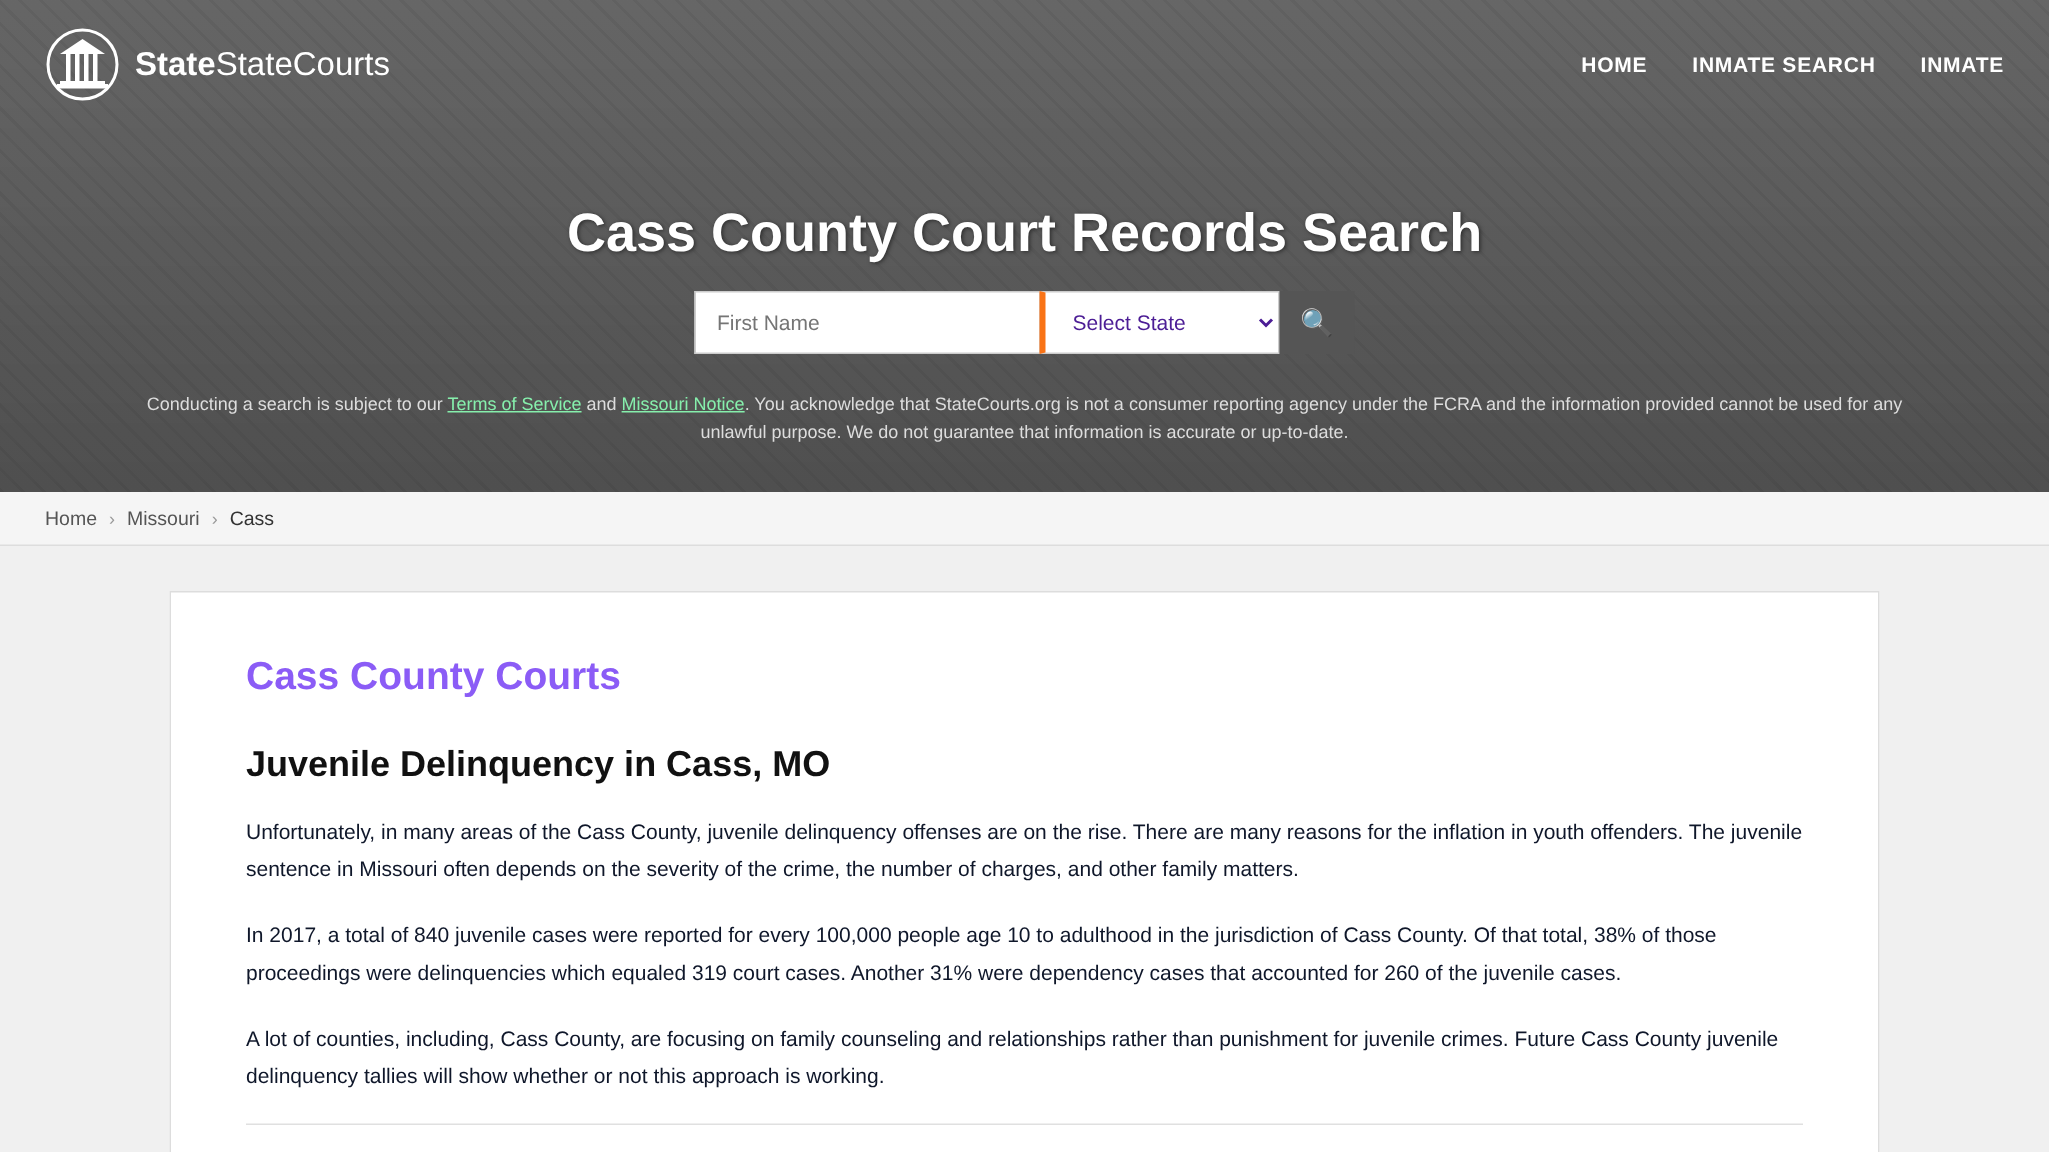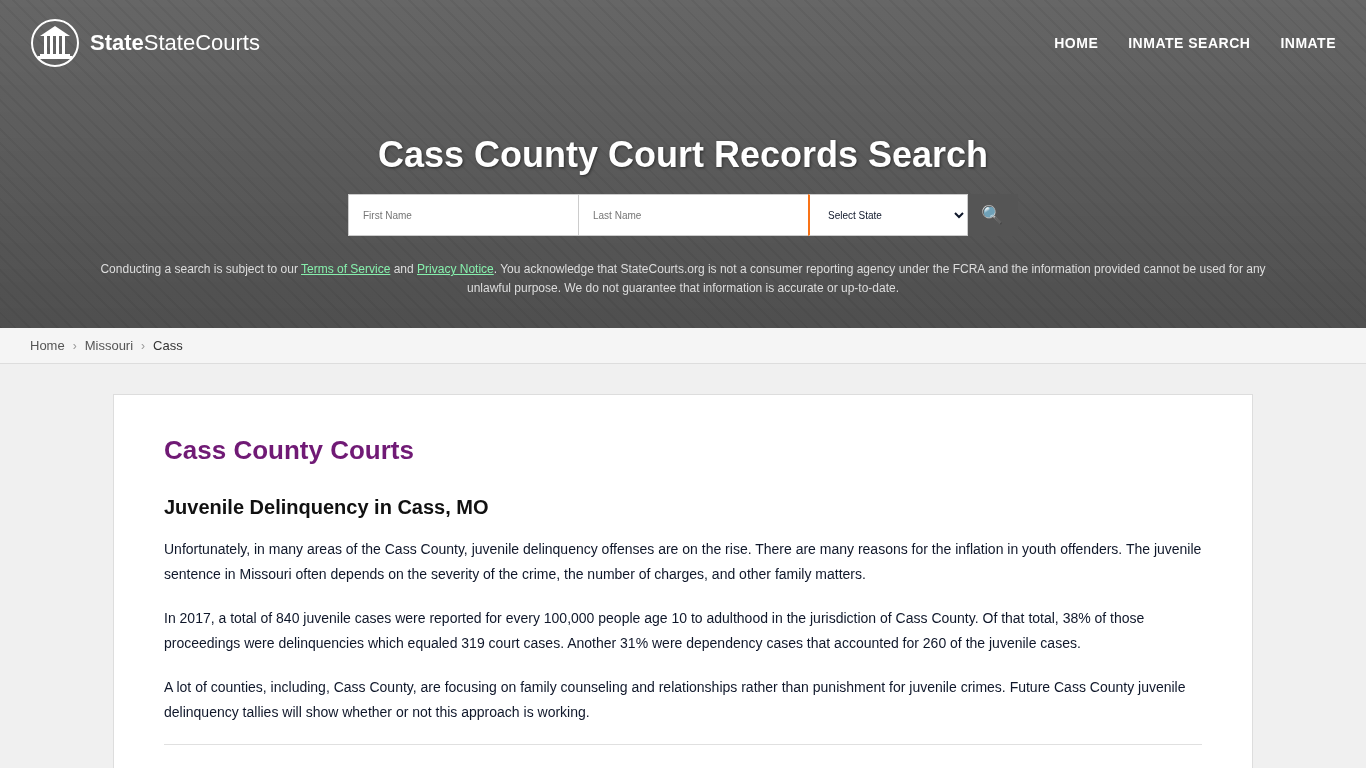--- a/index.html
+++ b/index.html
@@ -75,41 +75,41 @@
     }
     .search-bar {
       display: flex;
       justify-content: center;
       gap: 0;
       margin-bottom: 16px;
     }
     .search-bar input, .search-bar select {
       height: 42px;
       border: 1px solid #ccc;
-      font-size: 10px;
+      font-size: 14px;
       padding: 0 14px;
       outline: none;
       color: #999;
     }
     .search-bar input:first-child {
       border-right: none;
       width: 230px;
       border-radius: 0;
     }
     .search-bar input:nth-child(2) {
       border-right: none;
       width: 230px;
       border-radius: 0;
       border-left: 1px solid #ccc;
     }
     .search-bar select {
       width: 160px;
-      border-left: 2px solid #f97316;
+      border-left: 4px solid #f97316;
       border-radius: 0;
-      color: #0f172a;
+      color: #4c1d95;
       background: #fff;
       cursor: pointer;
     }
     .search-btn {
       width: 50px;
       height: 42px;
       background: #555;
       border: none;
       cursor: pointer;
       display: flex;
@@ -159,25 +159,25 @@
       max-width: 1140px;
       margin: 30px auto;
       background: #fff;
       border: 1px solid #ddd;
       padding: 40px 50px 50px;
       min-height: 500px;
     }
     .page-heading {
       font-size: 26px;
       font-weight: 900;
-      color: #701a75;
+      color: #8b5cf6;
       margin-bottom: 30px;
     }
     .section-heading {
-      font-size: 20px;
+      font-size: 24px;
       font-weight: 800;
       color: #111;
       margin-bottom: 18px;
     }
     .body-text {
       font-size: 14px;
       color: #0f172a;
       line-height: 1.75;
       margin-bottom: 20px;
     }
@@ -214,32 +214,31 @@
         <a class="nav-link" href="#">HOME</a>
         <a class="nav-link" href="#">INMATE SEARCH</a>
         <a class="nav-link" href="#">INMATE</a>
       </div>
     </nav>
 
     <div class="header-title-area">
       <h1 class="header-title">Cass County Court Records Search</h1>
       <div class="search-bar">
         <input type="text" placeholder="First Name" style="">
-        <input type="text" placeholder="Last Name" style="">
         <select>
           <option>Select State</option>
           <option>Alabama</option>
           <option>Missouri</option>
         </select>
         <button class="search-btn">
           <span>🔍</span>
         </button>
       </div>
       <p class="disclaimer">
-        Conducting a search is subject to our <a href="#">Terms of Service</a> and <a href="#">Privacy Notice</a>. You acknowledge that StateCourts.org is not a consumer reporting agency under the FCRA and the information provided cannot be used for any unlawful purpose. We do not guarantee that information is accurate or up-to-date.
+        Conducting a search is subject to our <a href="#">Terms of Service</a> and <a href="#">Missouri Notice</a>. You acknowledge that StateCourts.org is not a consumer reporting agency under the FCRA and the information provided cannot be used for any unlawful purpose. We do not guarantee that information is accurate or up-to-date.
       </p>
     </div>
   </div>
 </header>
 
 <div class="breadcrumb-bar">
   <a class="breadcrumb-link" href="#">Home</a>
   <span class="breadcrumb-sep">›</span>
   <a class="breadcrumb-link" href="#">Missouri</a>
   <span class="breadcrumb-sep">›</span>

